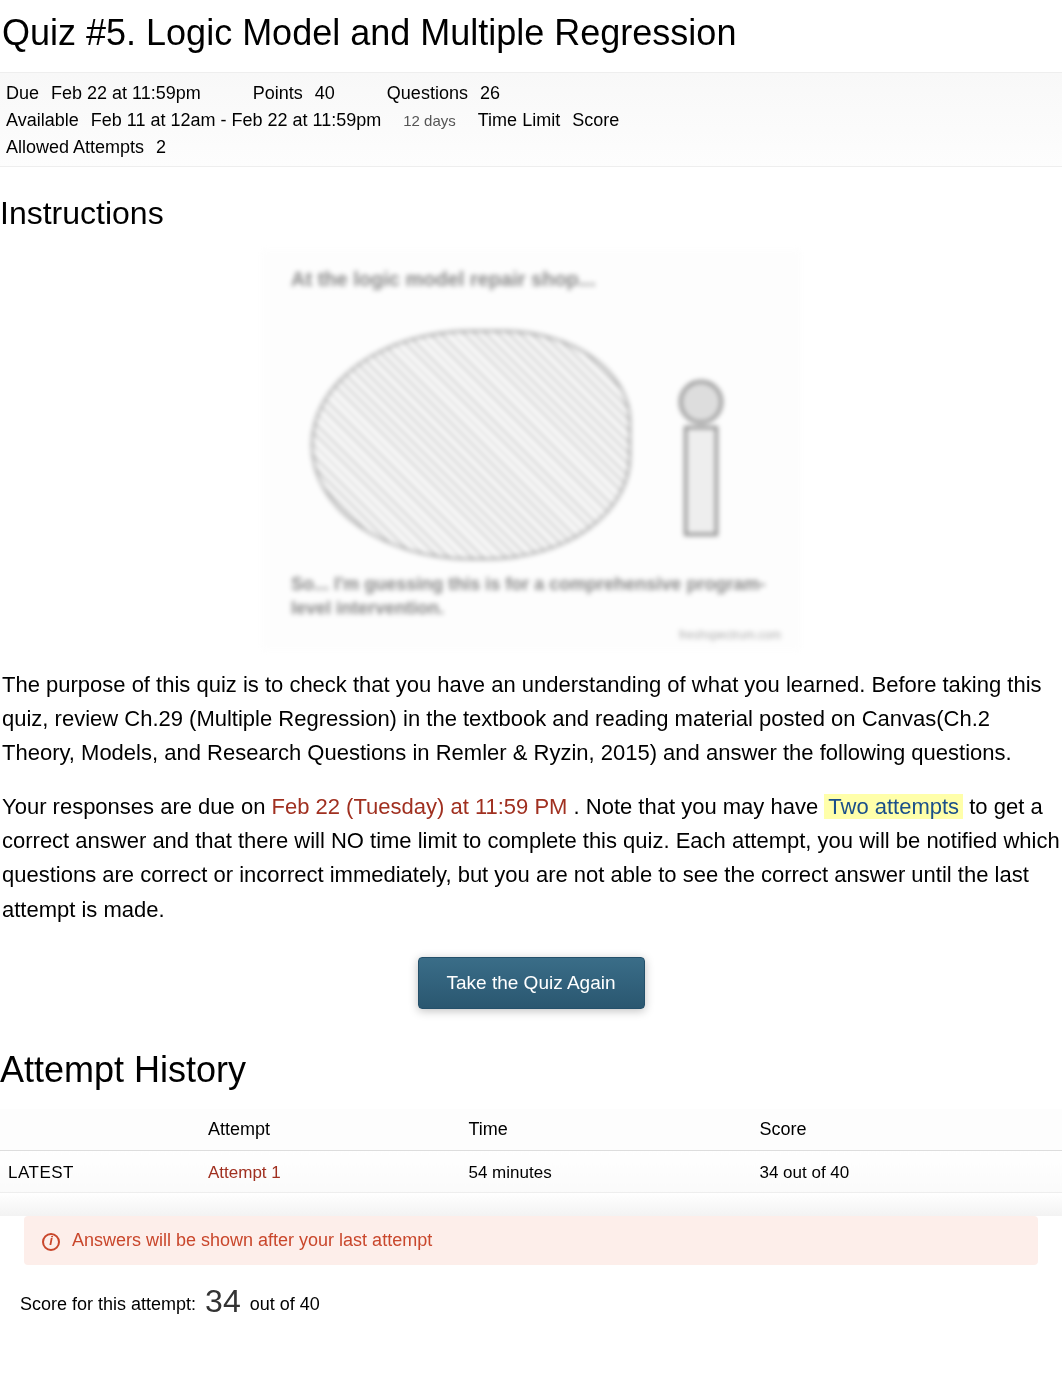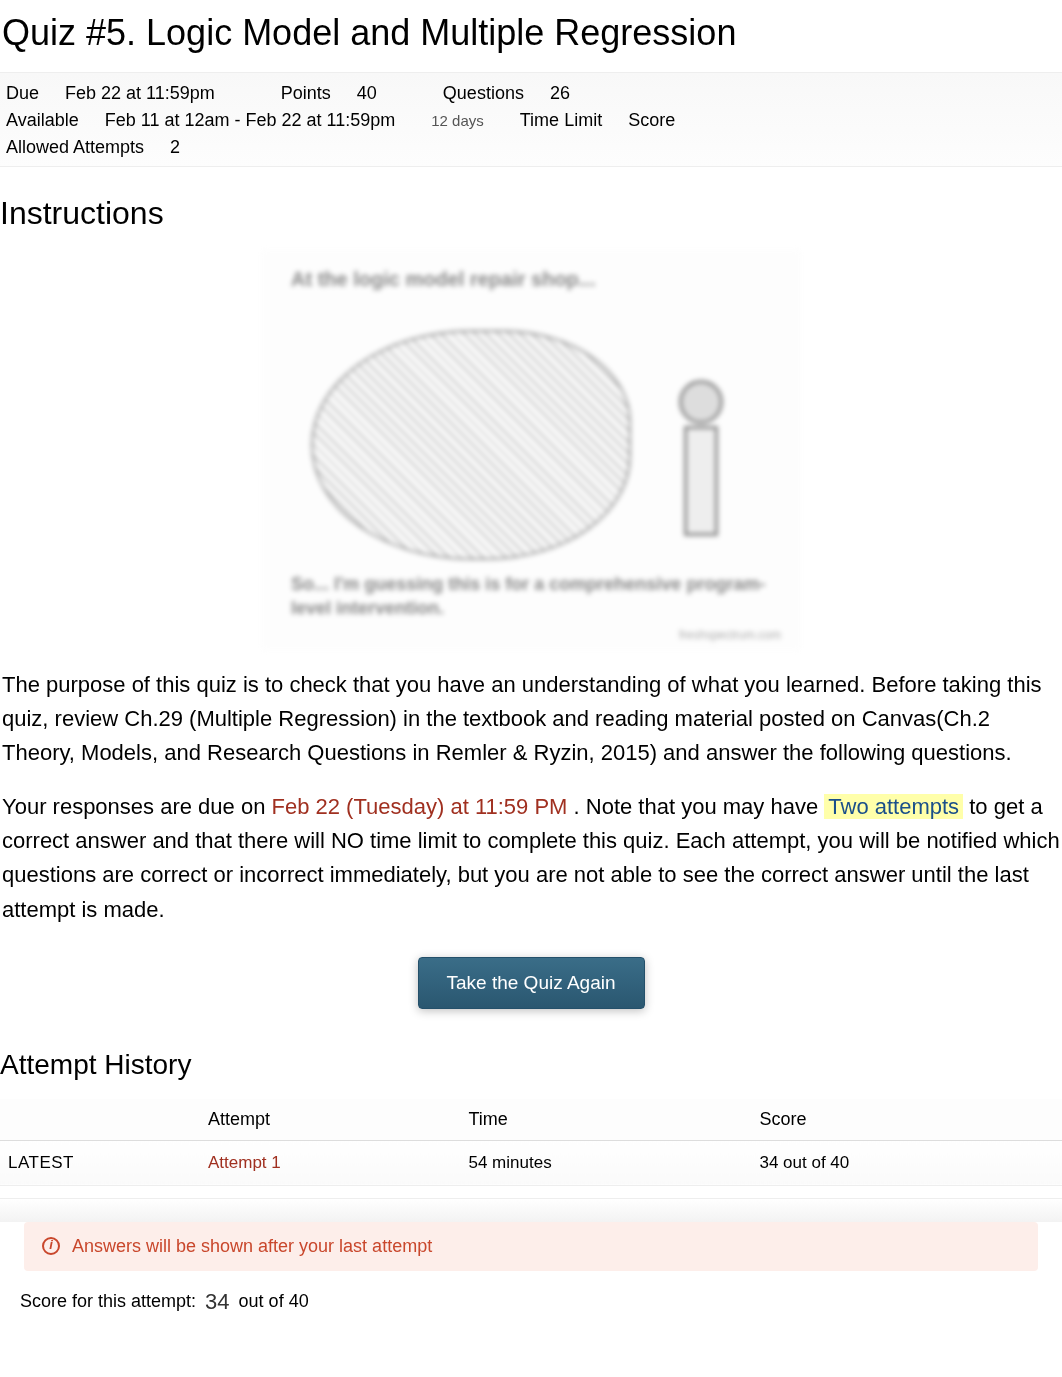--- a/index.html
+++ b/index.html
@@ -20,21 +20,21 @@
     .meta-bar {
       background: linear-gradient(to bottom, #f8f8f8, #fdfdfd);
       border-top: 1px solid #eee;
       border-bottom: 1px solid #eee;
       padding: 10px 6px 8px 6px;
       font-size: 18px;
     }
     .meta-row {
       display: flex;
       flex-wrap: wrap;
-      gap: 16px;
+      gap: 2px;
       align-items: baseline;
       margin-bottom: 6px;
     }
     .meta-row:last-child { margin-bottom: 0; }
     .meta-label { font-weight: normal; margin-right: 10px; }
     .meta-value { margin-right: 50px; }
     .meta-sub { font-size: 15px; color: #555; margin: 0 20px; }
     h2.instructions-title {
       font-size: 32px;
       font-weight: normal;
@@ -99,29 +99,29 @@
       background: linear-gradient(to bottom, #3a6d88, #2a5770);
       color: #fff;
       font-size: 19px;
       padding: 14px 28px;
       border-radius: 4px;
       border: 1px solid #24506a;
       box-shadow: 0 2px 10px rgba(0,0,0,0.25);
       cursor: pointer;
     }
     h2.history-title {
-      font-size: 28px;
+      font-size: 36px;
       font-weight: normal;
       margin: 10px 0 18px 0;
     }
     table.attempts {
       width: 100%;
       border-collapse: collapse;
       font-size: 17px;
-      margin-bottom: 32px;
+      margin-bottom: 16px;
     }
     table.attempts th {
       text-align: left;
       font-weight: normal;
       font-size: 18px;
       padding: 10px 8px;
       border-bottom: 1px solid #ddd;
       background: #fdfdfd;
     }
     table.attempts td {
@@ -133,36 +133,36 @@
     .latest-tag { letter-spacing: 0.5px; }
     .attempt-link { color: #a03020; cursor: pointer; }
     .answers-banner {
       margin: 0 24px 18px 24px;
       background: #fdeeea;
       border-radius: 4px;
       padding: 14px 18px;
       color: #c9472c;
       font-size: 18px;
       display: flex;
-      align-items: center;
+      align-items: flex-end;
       gap: 12px;
     }
     .answers-banner .info-icon {
       display:inline-block;width:18px;height:18px;border:2px solid #c9472c;border-radius:50%;
       position:relative;flex-shrink:0;
     }
     .answers-banner .info-icon::after{
       content:"i";position:absolute;left:0;right:0;top:-2px;text-align:center;
       font-size:13px;font-weight:bold;font-style:italic;
     }
     .score-line {
       font-size: 18px;
       padding: 0 20px 20px 20px;
     }
-    .score-big { font-size: 22px; vertical-align: -2px; margin: 0 4px; color:#333;}
+    .score-big { font-size: 32px; vertical-align: -2px; margin: 0 4px; color:#333;}
     .bottom-grad {
       height: 24px;
       background: linear-gradient(to bottom, #fff, #f3f3f3);
       margin-top: -20px;
       border-top:1px solid #eee;
     }
   </style>
 </head>
 <body>
 

